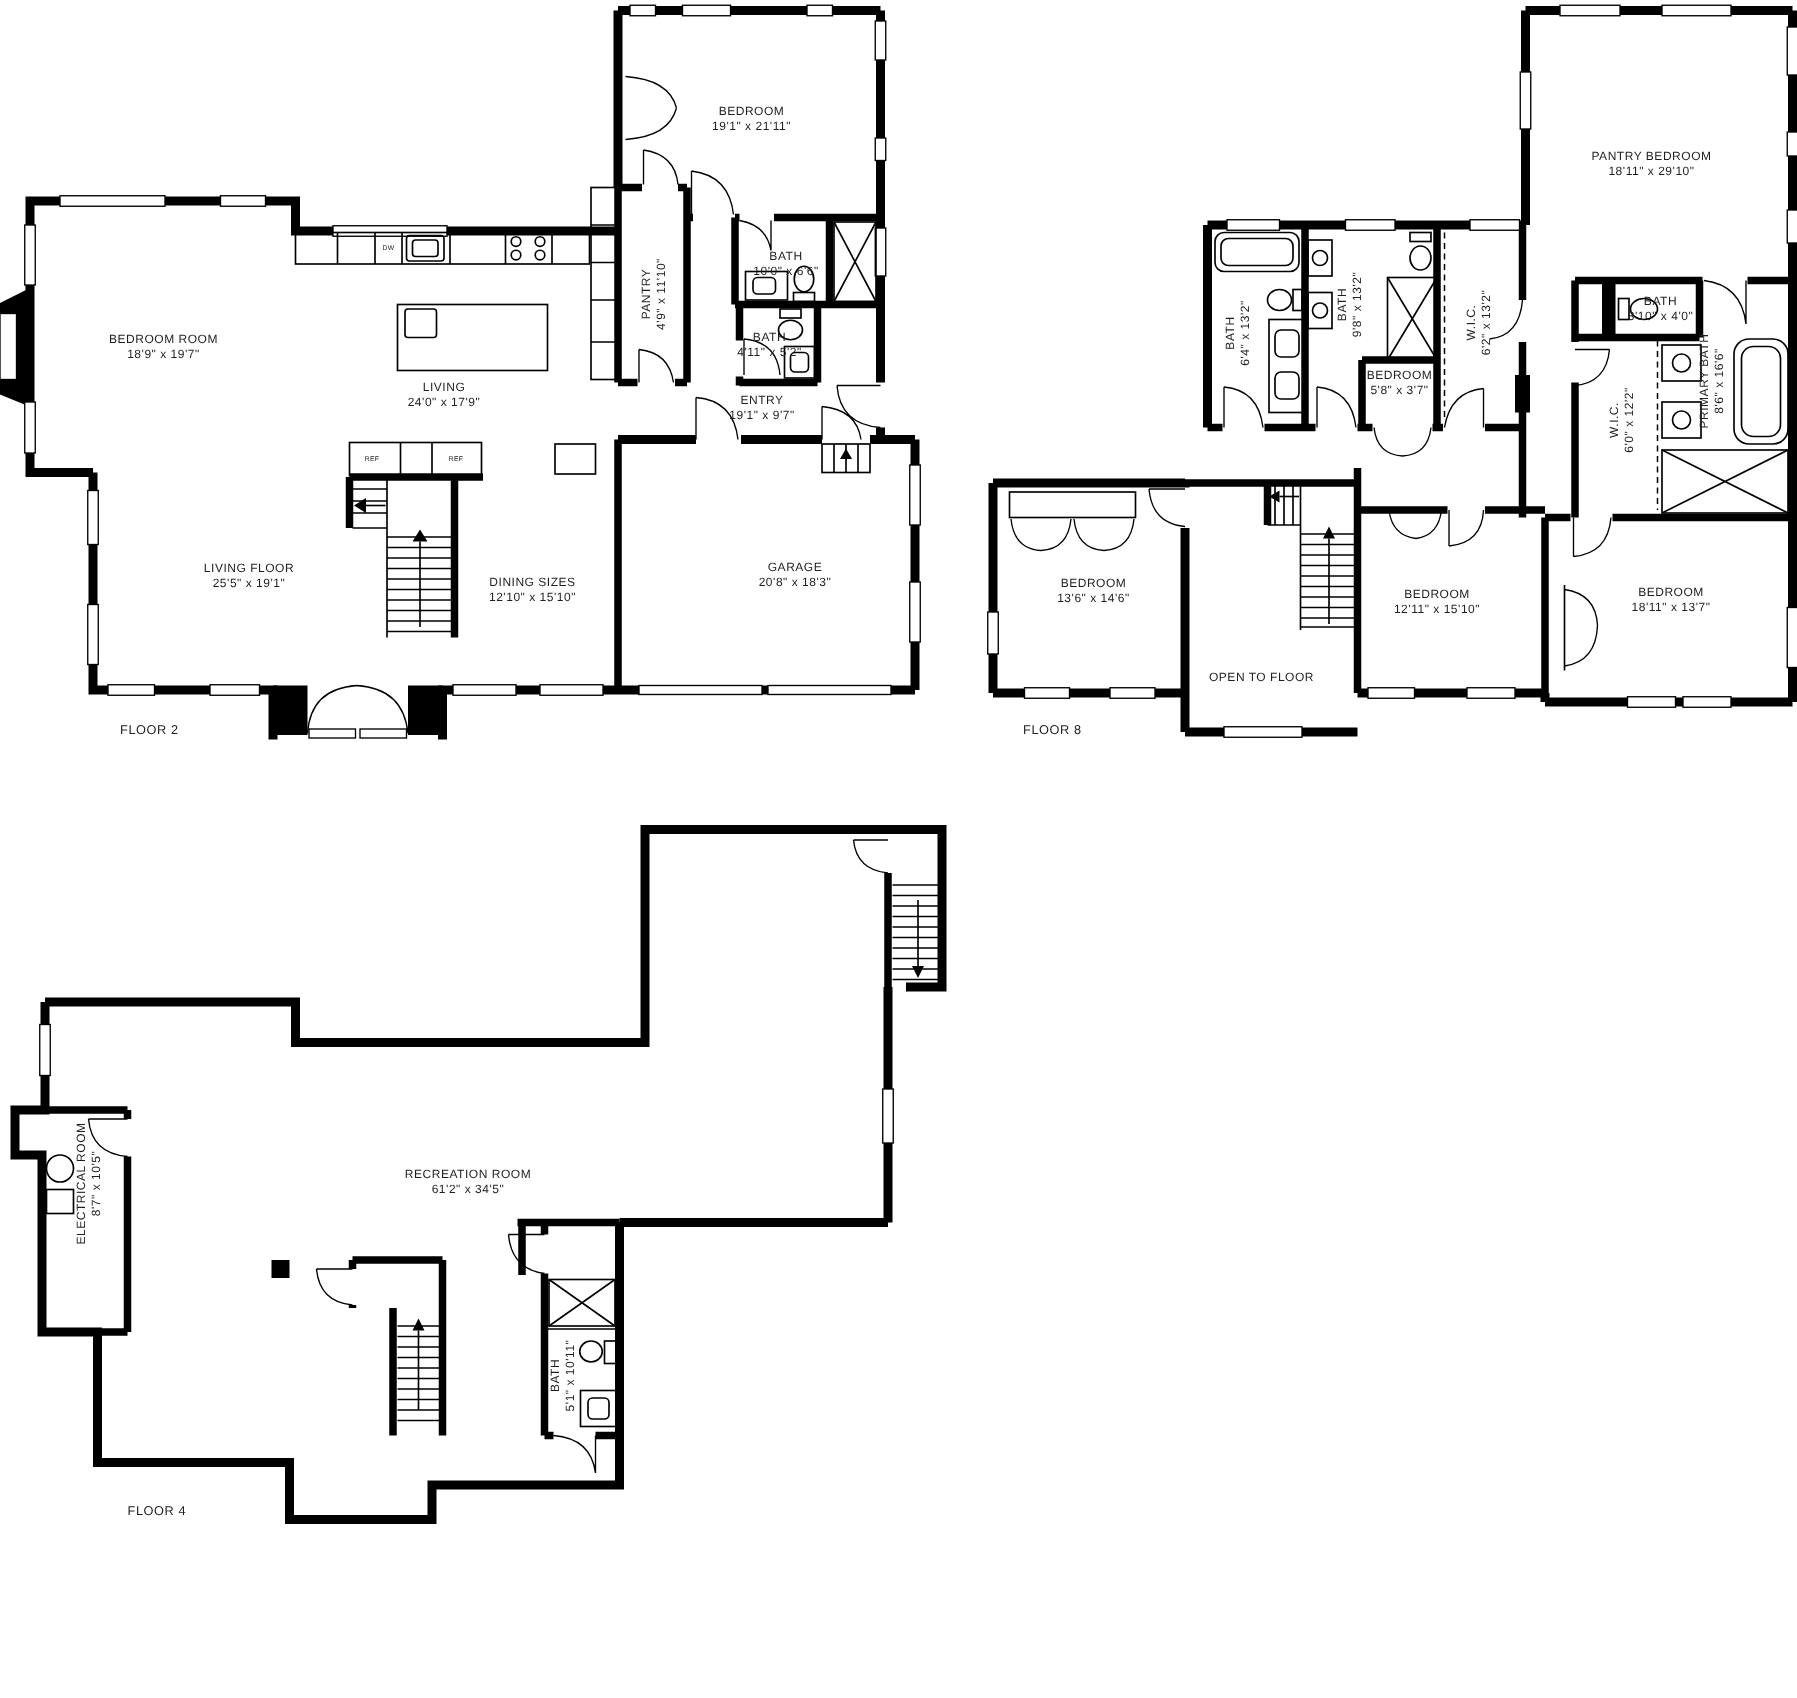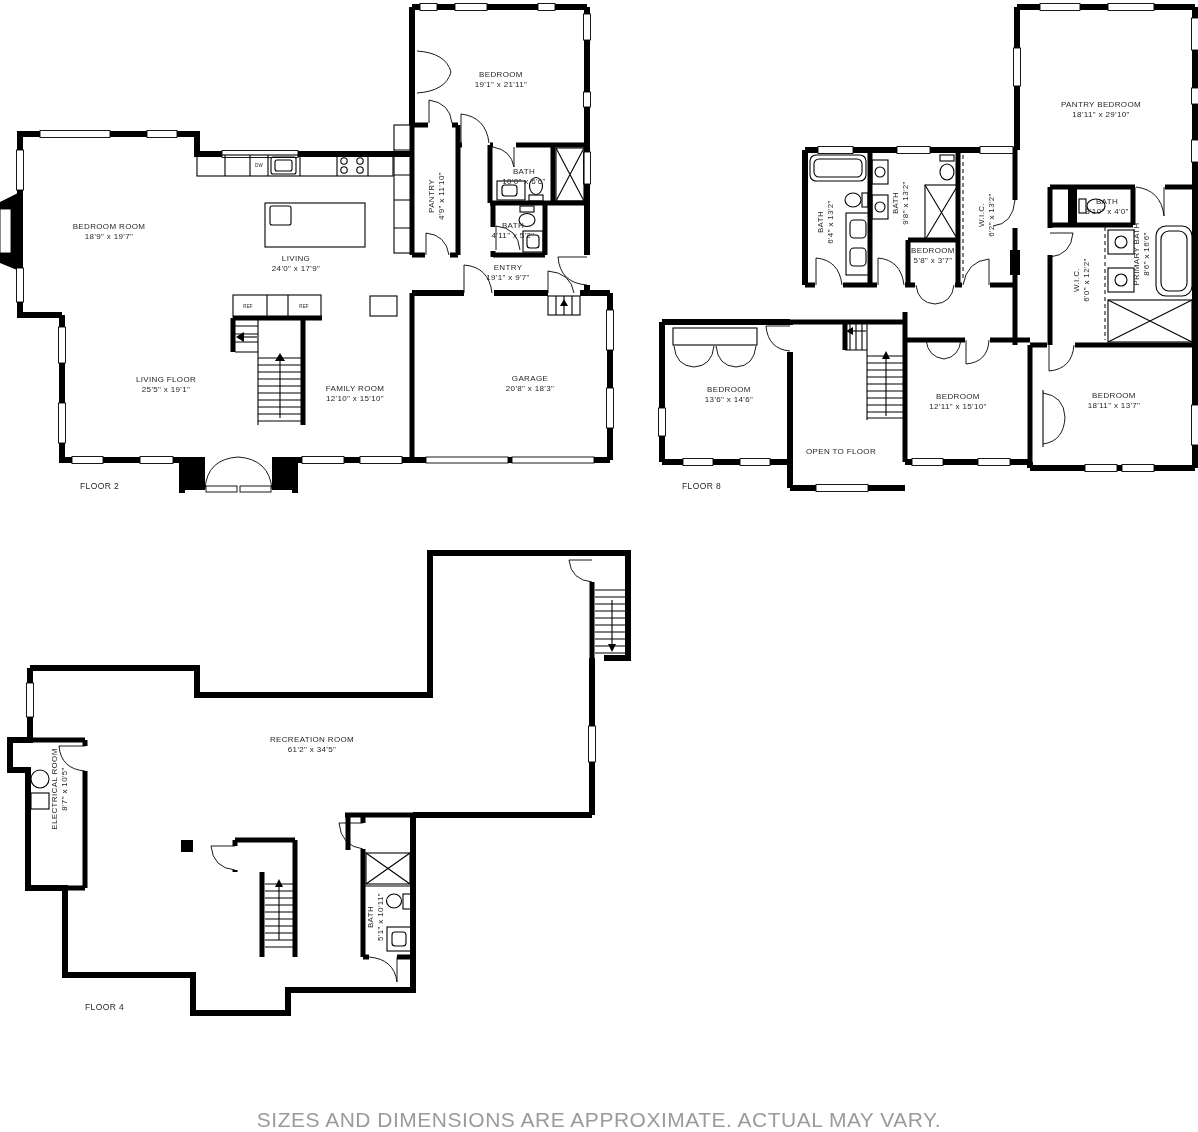--- a/index.html
+++ b/index.html
@@ -297,21 +297,21 @@
   </div>
   <div class="room-label" style="left:508px;top:273px">
     <span>ENTRY</span>
     <span>19'1" x 9'7"</span>
   </div>
   <div class="room-label" style="left:166px;top:385px">
     <span>LIVING FLOOR</span>
     <span>25'5" x 19'1"</span>
   </div>
   <div class="room-label" style="left:355px;top:394px">
-    <span>FAMILY ROOM</span>
+    <span>DINING SIZES</span>
     <span>12'10" x 15'10"</span>
   </div>
   <div class="room-label" style="left:530px;top:384px">
     <span>GARAGE</span>
     <span>20'8" x 18'3"</span>
   </div>
 
   <div class="room-label" style="left:1101px;top:110px">
     <span>PANTRY BEDROOM</span>
     <span>18'11" x 29'10"</span>
@@ -354,35 +354,34 @@
   </div>
   <div class="room-label" style="left:958px;top:402px">
     <span>BEDROOM</span>
     <span>12'11" x 15'10"</span>
   </div>
   <div class="room-label" style="left:1114px;top:401px">
     <span>BEDROOM</span>
     <span>18'11" x 13'7"</span>
   </div>
 
-  <div class="room-label" style="left:312px;top:745px">
+  <div class="room-label" style="left:312px;top:789px">
     <span>RECREATION ROOM</span>
     <span>61'2" x 34'5"</span>
   </div>
   <div class="room-label rot" style="left:60px;top:789px">
     <span>ELECTRICAL ROOM</span>
     <span>8'7" x 10'5"</span>
   </div>
   <div class="room-label rot" style="left:376px;top:917px">
     <span>BATH</span>
     <span>5'1" x 10'11"</span>
   </div>
 
   <div class="floor-label" style="left:60px;top:486px">FLOOR 2</div>
   <div class="floor-label" style="left:662px;top:486px">FLOOR 8</div>
   <div class="floor-label" style="left:65px;top:1007px">FLOOR 4</div>
 
   <div class="tiny-label" style="left:259px;top:165px">DW</div>
   <div class="tiny-label" style="left:248px;top:306px">REF</div>
   <div class="tiny-label" style="left:304px;top:306px">REF</div>
 
-  <div class="disclaimer">SIZES AND DIMENSIONS ARE APPROXIMATE. ACTUAL MAY VARY.</div>
 </div>
 
 </body></html>

